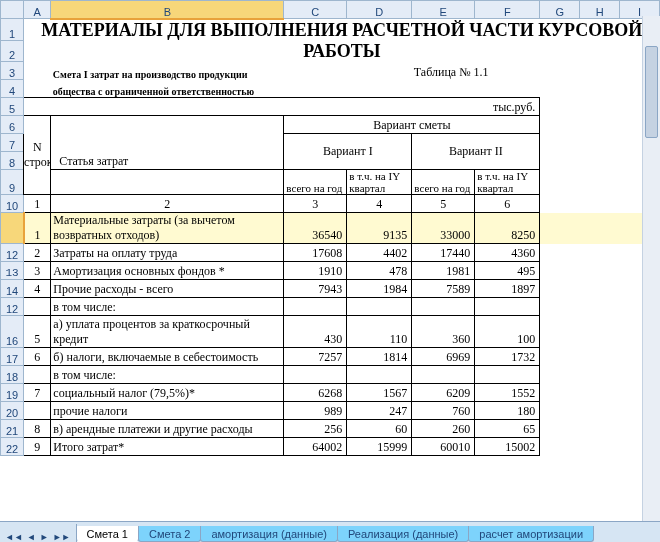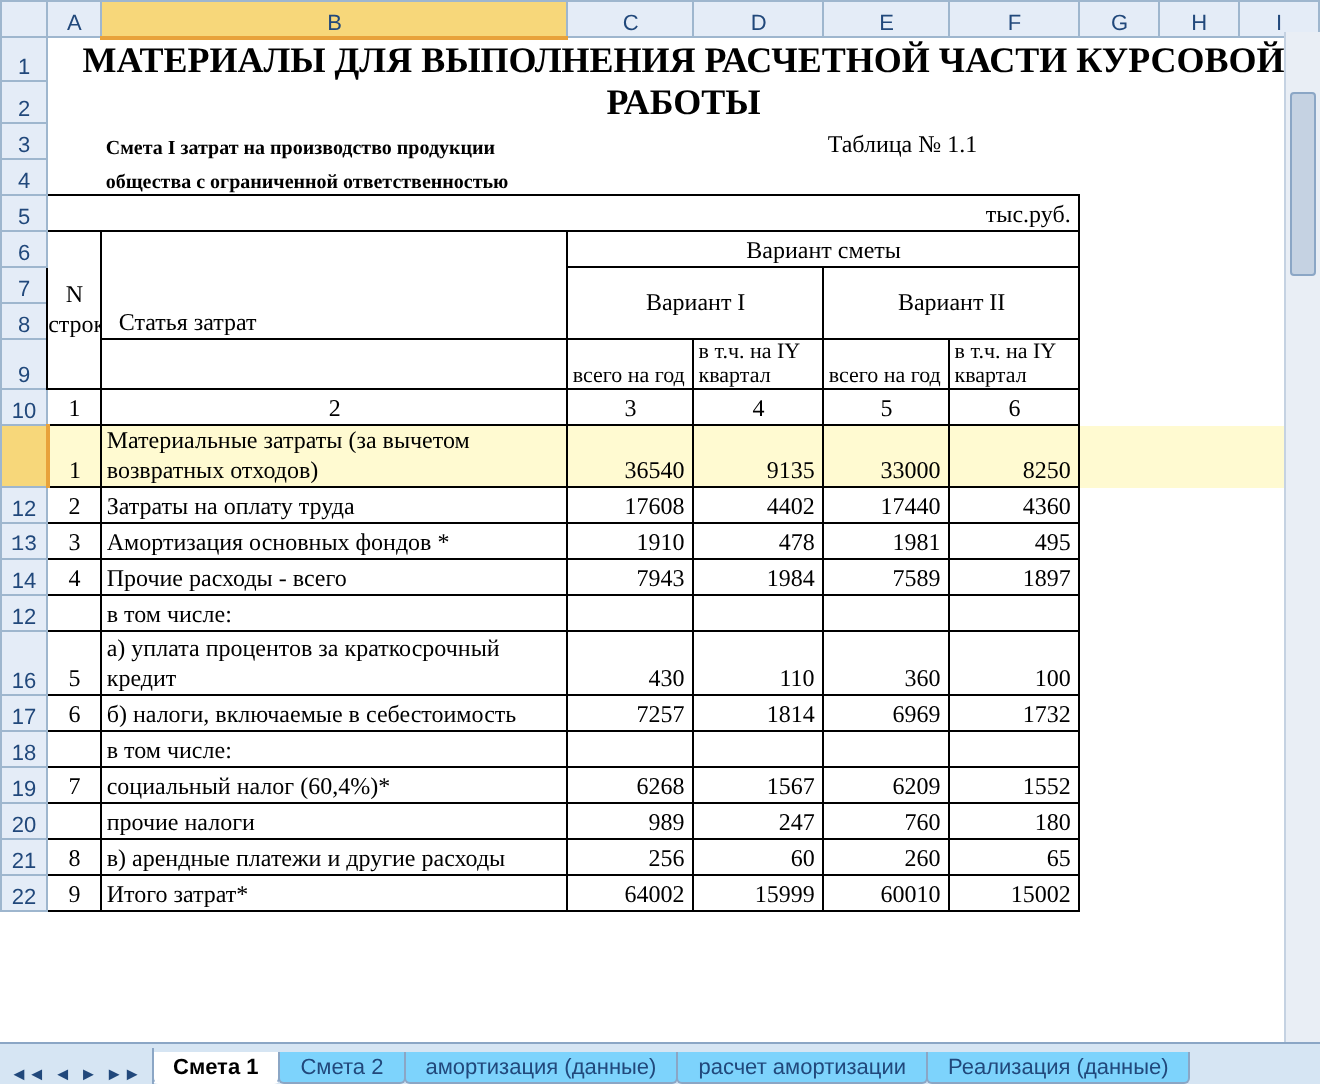--- a/index.html
+++ b/index.html
@@ -18,21 +18,21 @@
 .bt{border-top:1.5px solid #000}
 .bb{border-bottom:1.5px solid #000}
 .bl{border-left:1.5px solid #000}
 .br{border-right:1.5px solid #000}
 .bbt{border-bottom:1px solid #000}
 .tabbar{position:absolute;bottom:0;left:0;right:0;height:20px;background:#d6e5f3;border-top:1px solid #8ba6c5;display:flex;align-items:flex-end;font-family:Arial,sans-serif;font-size:11px}
 .tabnav{display:flex;align-items:center;padding:0 4px;gap:2px}
 .tabnav span{color:#21487b;font-size:9px;padding:0 1px;cursor:pointer}
 .tabs{display:flex;align-items:flex-end;border-left:1px solid #8ba6c5;height:18px}
 .tab{padding:2px 10px 1px;border:1px solid #8ba6c5;border-top:none;background:#7dd3fc;color:#21487b;margin-left:-1px;border-radius:0 0 3px 3px;cursor:pointer;white-space:nowrap}
-.tab.active{background:#fff;font-weight:bold;color:#000;border-bottom:1px solid #fff;position:relative;top:0}
+.tab.active{background:#fff;font-weight:normal;color:#000;border-bottom:1px solid #fff;position:relative;top:0}
 .scrolltrack{position:absolute;right:0;top:16px;bottom:20px;width:17px;background:#e9eef5;border-left:1px solid #c5d2e2}
 .scrollthumb{position:absolute;left:2px;right:2px;top:30px;height:90px;background:#c5d2e2;border:1px solid #8ba6c5;border-radius:2px}
 .highlight td{background:#fffad1}
 </style>
 </head>
 <body>
 
 <div class="sheet">
 <table>
 <colgroup>
@@ -211,21 +211,21 @@
           <td class="bl bbt l" style="">в том числе:</td>
           <td class="bl bbt r" style=""></td>
           <td class="bl bbt r" style=""></td>
           <td class="bl bbt r" style=""></td>
           <td class="bl bbt br r" style=""></td>
           <td colspan="3"></td>
         </tr>
         <tr>
           <td class="rowhdr" style="height:18px;">19</td>
           <td class="bl bbt c" style="">7</td>
-          <td class="bl bbt l" style="">   социальный налог (60,4%)*</td>
+          <td class="bl bbt l" style="">   социальный налог (79,5%)*</td>
           <td class="bl bbt r" style="">6268</td>
           <td class="bl bbt r" style="">1567</td>
           <td class="bl bbt r" style="">6209</td>
           <td class="bl bbt br r" style="">1552</td>
           <td colspan="3"></td>
         </tr>
         <tr>
           <td class="rowhdr" style="height:18px;text-align:center;">20</td>
           <td class="bl bbt c" style=""></td>
           <td class="bl bbt l" style="">   прочие налоги</td>
@@ -266,17 +266,17 @@
   <div class="tabnav">
     <span>◄◄</span>
     <span>◄</span>
     <span>►</span>
     <span>►►</span>
   </div>
   <div class="tabs" id="tabs">
         <div class="tab active">Смета 1</div>
         <div class="tab">Смета 2</div>
         <div class="tab">амортизация (данные)</div>
+        <div class="tab">Реализация (данные)</div>
         <div class="tab">расчет амортизации</div>
-        <div class="tab">Реализация (данные)</div>
       </div>
 </div>
 </div>
 
 </body></html>

